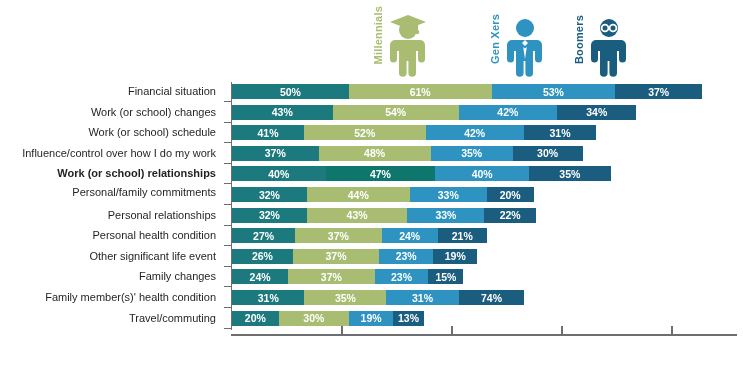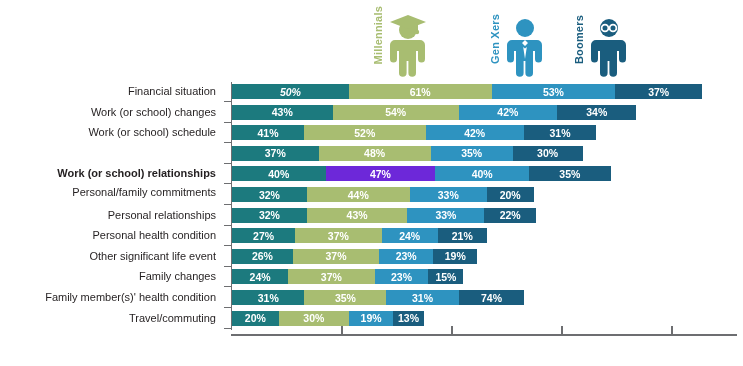--- a/index.html
+++ b/index.html
@@ -177,33 +177,34 @@
           <line x1="21.4" y1="16" x2="22.6" y2="16"></line>
         </g>
       </svg>
     </div>
   </div>
 
   <div id="labels-col">
       <div class="cat-label" style="top: 2px;">Financial situation</div>
       <div class="cat-label" style="top: 22.6px; text-align: center;">Work (or school) changes</div>
       <div class="cat-label" style="top: 43.2px;">Work (or school) schedule</div>
+      <div class="cat-label" style="top: 63.8px;">Influence/control over how I do my work</div>
       <div class="cat-label" style="top: 84.4px; font-weight: bold;">Work (or school) relationships</div>
       <div class="cat-label" style="top: 103px;">Personal/family commitments</div>
       <div class="cat-label" style="top: 125.6px;">Personal relationships</div>
       <div class="cat-label" style="top: 146.2px;">Personal health condition</div>
       <div class="cat-label" style="top: 166.8px;">Other significant life event</div>
       <div class="cat-label" style="top: 187.4px;">Family changes</div>
       <div class="cat-label" style="top: 208px; text-align: right;">Family member(s)' health condition</div>
       <div class="cat-label" style="top: 228.6px;">Travel/commuting</div>
     </div>
   <div id="y-axis"></div>
   <div id="plot">
       <div class="row" style="top: 2px;">
-        <div class="seg" style="width: 116.898px; background: rgb(28, 122, 126); font-style: italic;">
+        <div class="seg" style="width: 116.898px; background: rgb(28, 122, 126);">
           <span>50%</span>
         </div>
         <div class="seg" style="width: 142.616px; background: rgb(168, 189, 113);">
           <span>61%</span>
         </div>
         <div class="seg" style="width: 123.912px; background: rgb(46, 147, 192);">
           <span>53%</span>
         </div>
         <div class="seg" style="width: 86.5046px; background: rgb(26, 93, 126);">
           <span>37%</span>
@@ -248,21 +249,21 @@
           <span>35%</span>
         </div>
         <div class="seg" style="width: 70.1389px; background: rgb(26, 93, 126);">
           <span>30%</span>
         </div>
       </div>
       <div class="row" style="top: 84.4px;">
         <div class="seg" style="width: 93.5185px; background: rgb(28, 122, 126);">
           <span>40%</span>
         </div>
-        <div class="seg" style="width: 109.884px; background: #6d28d9;">
+        <div class="seg" style="width: 109.884px; background: #0f766e;">
           <span>47%</span>
         </div>
         <div class="seg" style="width: 93.5185px; background: rgb(46, 147, 192);">
           <span>40%</span>
         </div>
         <div class="seg" style="width: 81.8287px; background: rgb(26, 93, 126);">
           <span>35%</span>
         </div>
       </div>
       <div class="row" style="top: 105px;">

